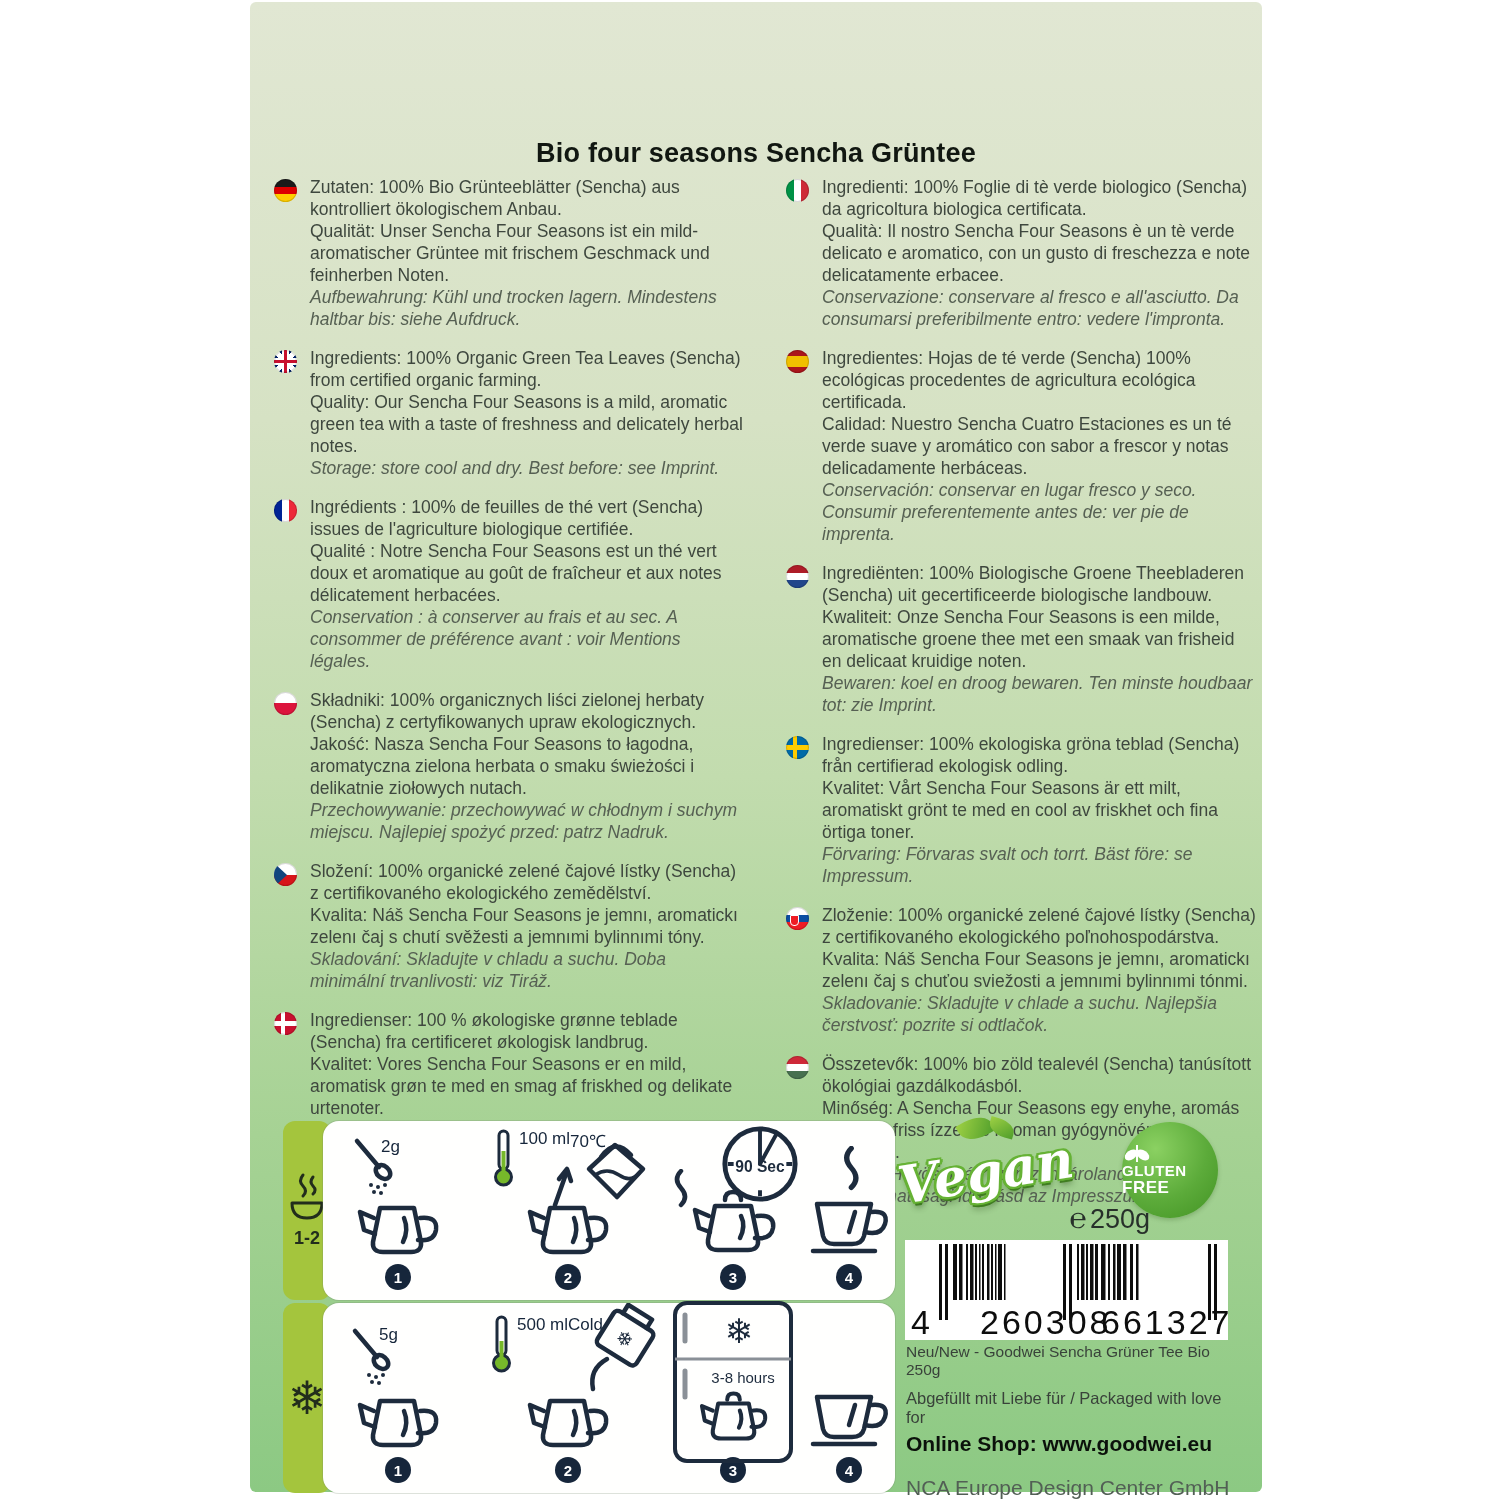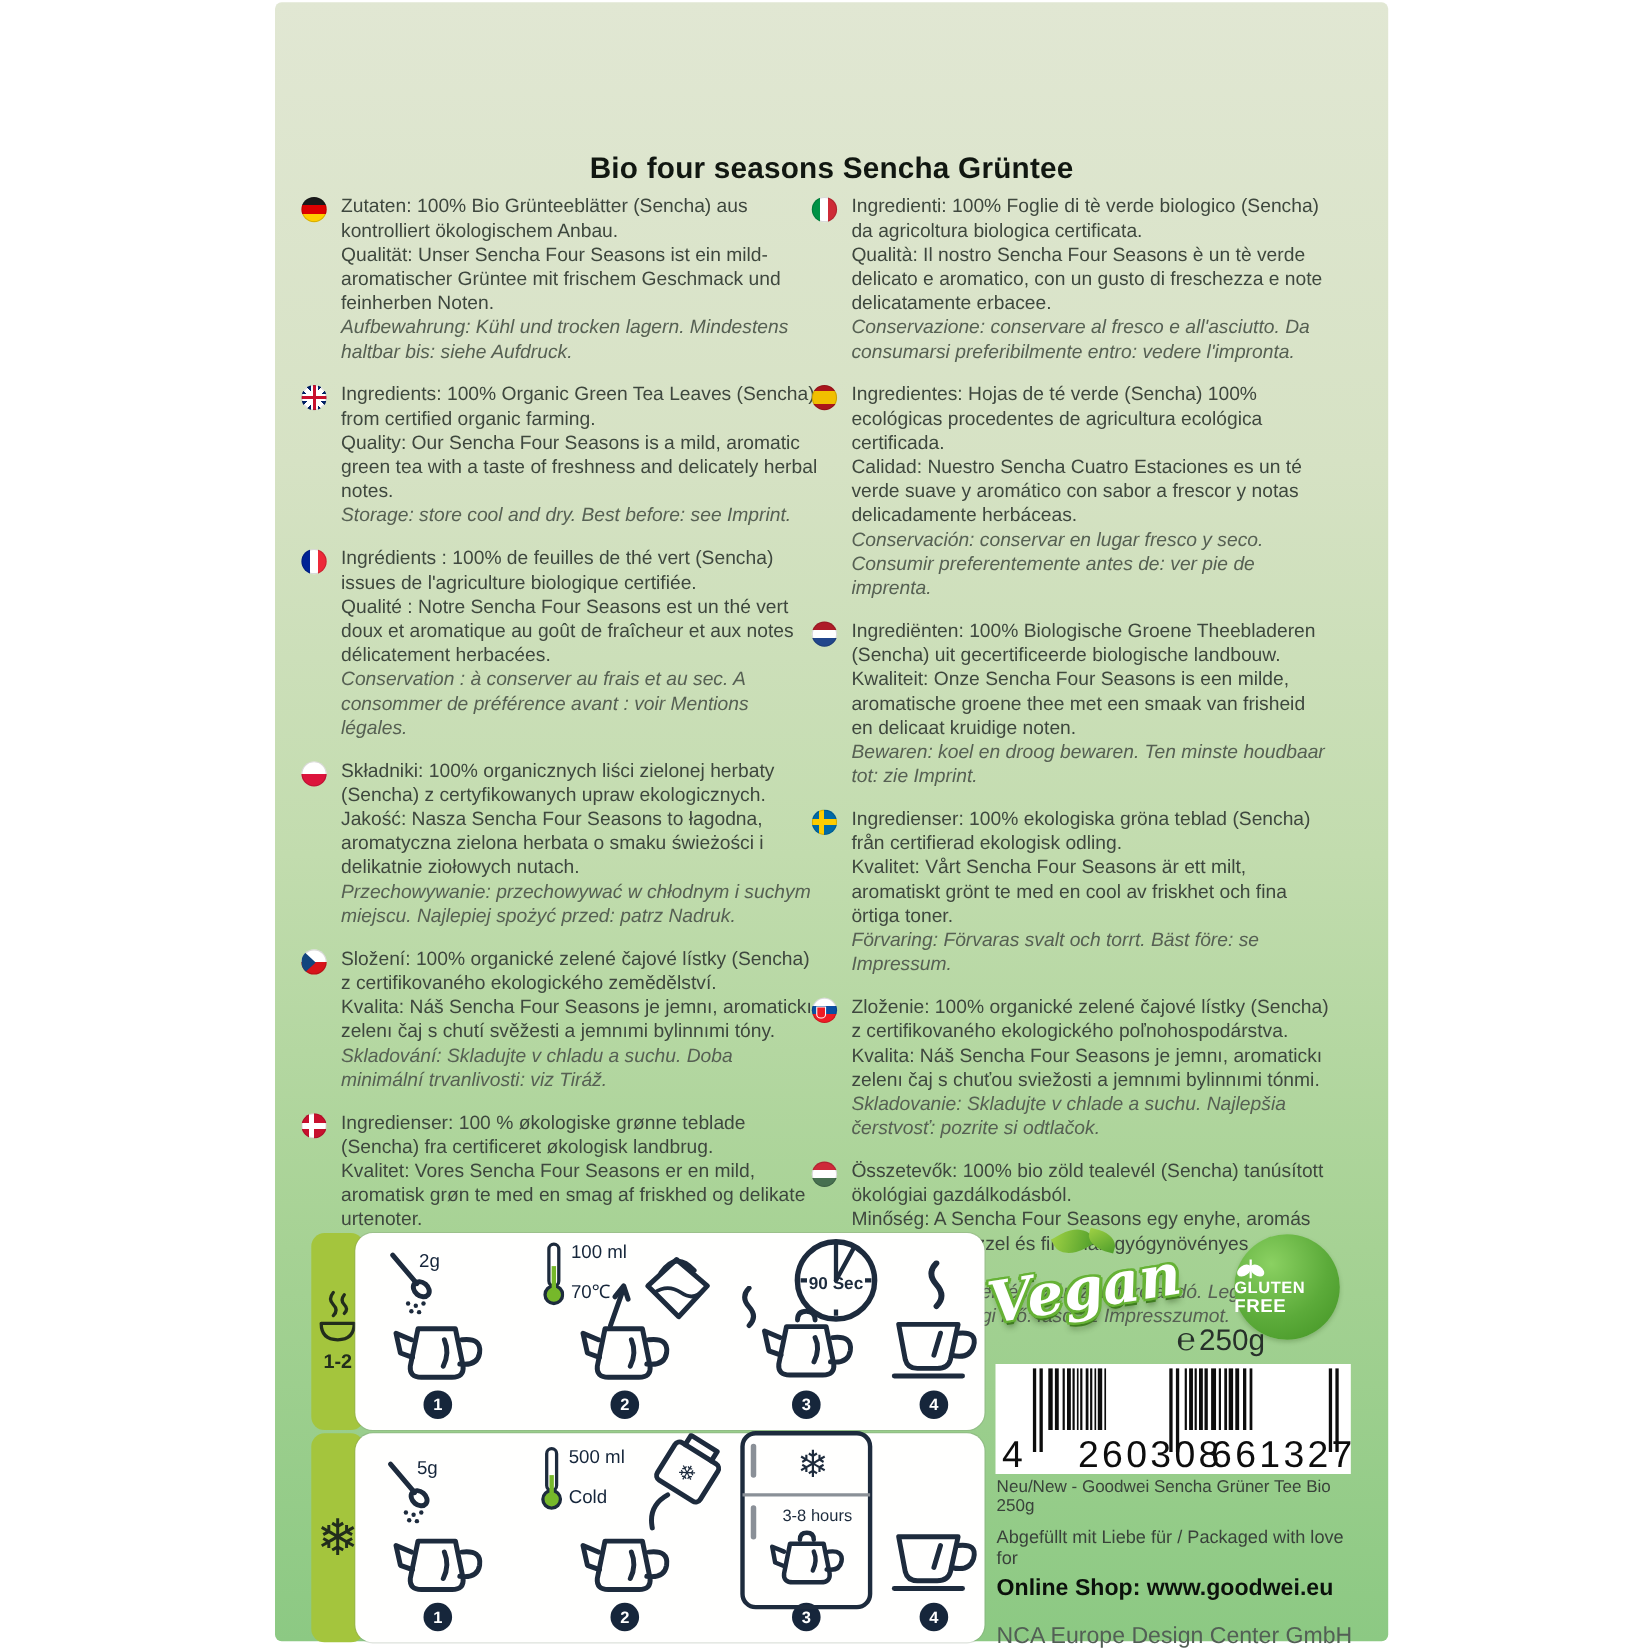--- a/index.html
+++ b/index.html
@@ -14,21 +14,21 @@
   }
 
   .title {
     position:absolute; left:0; top:136px; width:100%;
     text-align:center; font-size:27px; font-weight:bold; color:#111711; letter-spacing:.2px;
   }
 
   
   .col { position:absolute; top:174px; width:470px; }
   .col-left { left:24px; }
-  .col-right { left:488px; }
+  .col-right { left:536px; }
   .lang-block { display:flex; margin-bottom:17px; }
   .lang-text { margin-left:13px; width:447px; color:#3e473e; font-size:17.5px; line-height:22px; }
   .lang-text p.storage { font-style:italic; color:#55605334; color:#566053; }
 
   
   .flag { flex:0 0 23px; width:23px; height:23px; border-radius:50%; margin-top:3px;
           box-shadow:0 0 0 1px rgba(0,0,0,.15) inset; position:relative; overflow:hidden; }
   .flag-de { background:linear-gradient(180deg,#1a1a1a 33%, #dd0000 33%, #dd0000 66%, #ffce00 66%); }
   .flag-gb { background-color:#012169;
     background-image:
@@ -67,21 +67,21 @@
       align-items:center; justify-content:center; color:#222d1c; }
   .brew-tab .servings { font-size:18px; font-weight:bold; margin-top:6px; }
   .brew-tab .snow { font-size:46px; line-height:1; color:#222d1c; }
   .brew-box { flex:1; margin-left:-8px; background:#fffffe; border-radius:16px;
       box-shadow:0 0 0 1px rgba(120,140,110,.25); display:flex; align-items:stretch; position:relative; }
   .step { position:relative; display:flex; flex-direction:column; align-items:center; justify-content:flex-end; padding-bottom:10px; }
   .badge { width:26px; height:26px; border-radius:50%; background:#16263b; color:#fff; font-weight:bold;
       font-size:15px; display:flex; align-items:center; justify-content:center; margin-top:6px; }
   .icon-stroke { stroke:#1d2b3d; stroke-width:4.5; fill:none; stroke-linecap:round; stroke-linejoin:round; }
   .amount-label { position:absolute; font-size:17px; color:#16263b; font-weight:normal; }
-  .thermo-labels { display:flex; flex-direction:column; justify-content:space-between; height:56px; font-size:17px; color:#16263b; }
+  .thermo-labels { display:flex; flex-direction:row; justify-content:space-between; height:56px; font-size:17px; color:#16263b; }
 
   
   .vegan-badge { position:absolute; left:648px; top:1124px; width:155px; height:100px;
       transform:rotate(-9deg); text-align:center; }
   .vegan-badge .leaf { position:absolute; background:linear-gradient(135deg,#9ed044,#4f9e2b); border-radius:0 70% 0 70%; }
   .vegan-badge .leaf1 { width:34px; height:22px; left:68px; top:-8px; transform:rotate(-20deg); }
   .vegan-badge .leaf2 { width:26px; height:17px; left:98px; top:-2px; transform:rotate(25deg); }
   .vegan-text { font-family:"DejaVu Serif", serif; font-style:italic; font-weight:bold; font-size:52px;
       color:#ffffff; line-height:95px;
       text-shadow:-2px -2px 0 #66b235, 2px -2px 0 #66b235, -2px 2px 0 #66b235, 2px 2px 0 #66b235,

